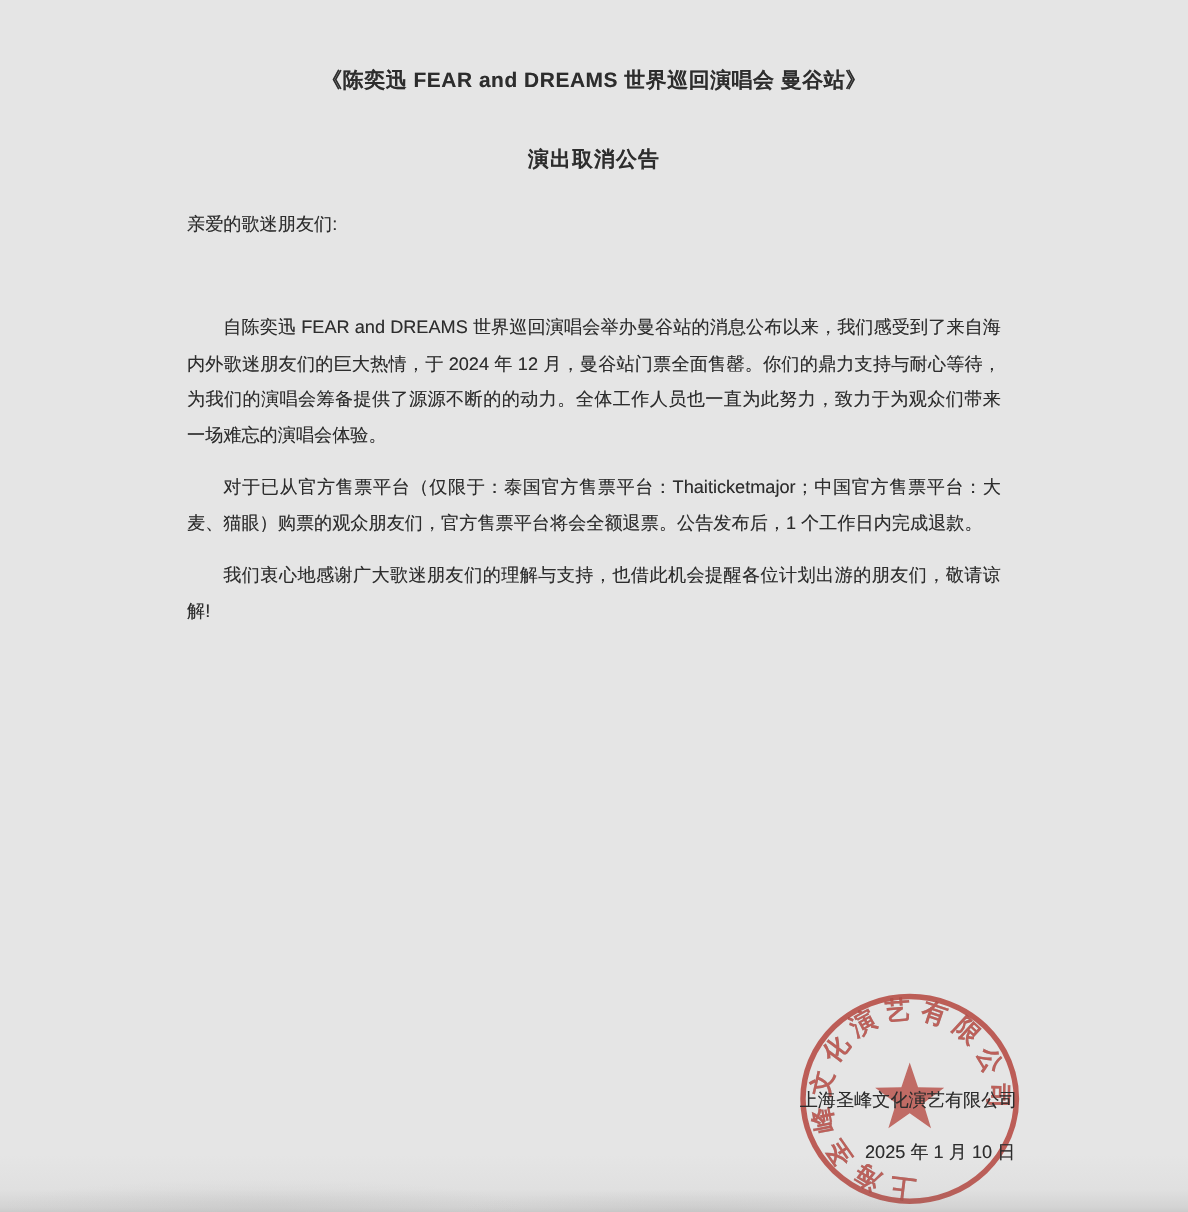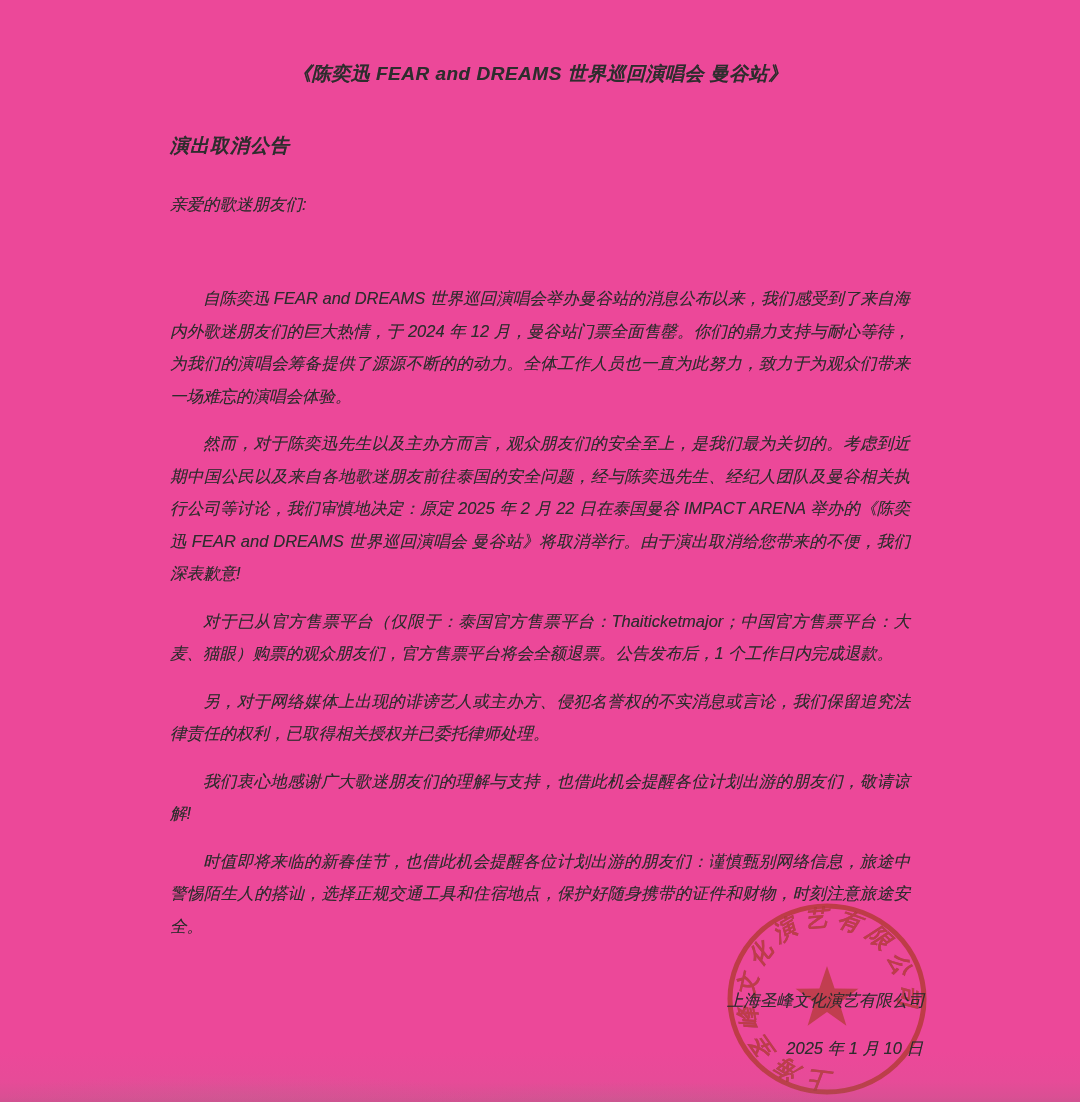--- a/index.html
+++ b/index.html
@@ -2,25 +2,24 @@
 <html><head>
 <meta charset="utf-8">
 <style>
   html, body { margin: 0; padding: 0; background: #ffffff; }
 
   .page {
     position: relative;
     width: 1080px;
     height: 1102px;
     overflow: hidden;
-    background: #ec4899;
+    background: #e5e5e5;
     font-family: "Liberation Sans", "DejaVu Sans", sans-serif;
     color: #2d2d2d;
     text-shadow: 0 0 0.6px rgba(45,45,45,0.45); 
-    font-style: italic;
   }
 
   
   .content {
     position: absolute;
     left: 170px;
     top: 0;
     width: 740px;
     z-index: 2;
   }
@@ -32,21 +31,21 @@
     line-height: 28px;
     text-align: center;
     letter-spacing: 0.5px;
   }
 
   .doc-subtitle {
     margin: 44px 0 0 0;
     font-size: 19px;
     font-weight: 700;
     line-height: 28px;
-    text-align: left;
+    text-align: center;
     letter-spacing: 1px;
   }
 
   .salutation {
     margin: 30px 0 12px 0;
     font-size: 16.5px;
     line-height: 28px;
   }
 
   .body-text p {
@@ -110,25 +109,22 @@
 
 <div class="page">
 
   <div class="content">
     <h1 class="doc-title">《陈奕迅 FEAR and DREAMS 世界巡回演唱会 曼谷站》</h1>
     <div class="doc-subtitle">演出取消公告</div>
     <div class="salutation">亲爱的歌迷朋友们:</div>
 
     <div class="body-text">
       <p>自陈奕迅 FEAR and DREAMS 世界巡回演唱会举办曼谷站的消息公布以来，我们感受到了来自海内外歌迷朋友们的巨大热情，于 2024 年 12 月，曼谷站门票全面售罄。你们的鼎力支持与耐心等待，为我们的演唱会筹备提供了源源不断的的动力。全体工作人员也一直为此努力，致力于为观众们带来一场难忘的演唱会体验。</p>
-      <p>然而，对于陈奕迅先生以及主办方而言，观众朋友们的安全至上，是我们最为关切的。考虑到近期中国公民以及来自各地歌迷朋友前往泰国的安全问题，经与陈奕迅先生、经纪人团队及曼谷相关执行公司等讨论，我们审慎地决定：原定 2025 年 2 月 22 日在泰国曼谷 IMPACT ARENA 举办的《陈奕迅 FEAR and DREAMS 世界巡回演唱会 曼谷站》将取消举行。由于演出取消给您带来的不便，我们深表歉意!</p>
       <p>对于已从官方售票平台（仅限于：泰国官方售票平台：Thaiticketmajor；中国官方售票平台：大麦、猫眼）购票的观众朋友们，官方售票平台将会全额退票。公告发布后，1 个工作日内完成退款。</p>
-      <p>另，对于网络媒体上出现的诽谤艺人或主办方、侵犯名誉权的不实消息或言论，我们保留追究法律责任的权利，已取得相关授权并已委托律师处理。</p>
       <p>我们衷心地感谢广大歌迷朋友们的理解与支持，也借此机会提醒各位计划出游的朋友们，敬请谅解!</p>
-      <p>时值即将来临的新春佳节，也借此机会提醒各位计划出游的朋友们：谨慎甄别网络信息，旅途中警惕陌生人的搭讪，选择正规交通工具和住宿地点，保护好随身携带的证件和财物，时刻注意旅途安全。</p>
     </div>
   </div>
 
   <svg class="seal" width="204" height="196" viewBox="0 0 204 196">
     <defs>
       <path id="sealArc" d="M 65.5 161.2 A 73 73 0 1 1 138.5 161.2" fill="none"></path>
     </defs>
     <ellipse cx="102" cy="98" rx="97" ry="93" fill="none" stroke-width="5" opacity="0.9" stroke="#b13a32"></ellipse>
     <text font-size="23" letter-spacing="7.5" opacity="0.88" transform="rotate(-35 102 98)" fill="#b13a32">
       <textPath href="#sealArc">上海圣峰文化演艺有限公司</textPath>

